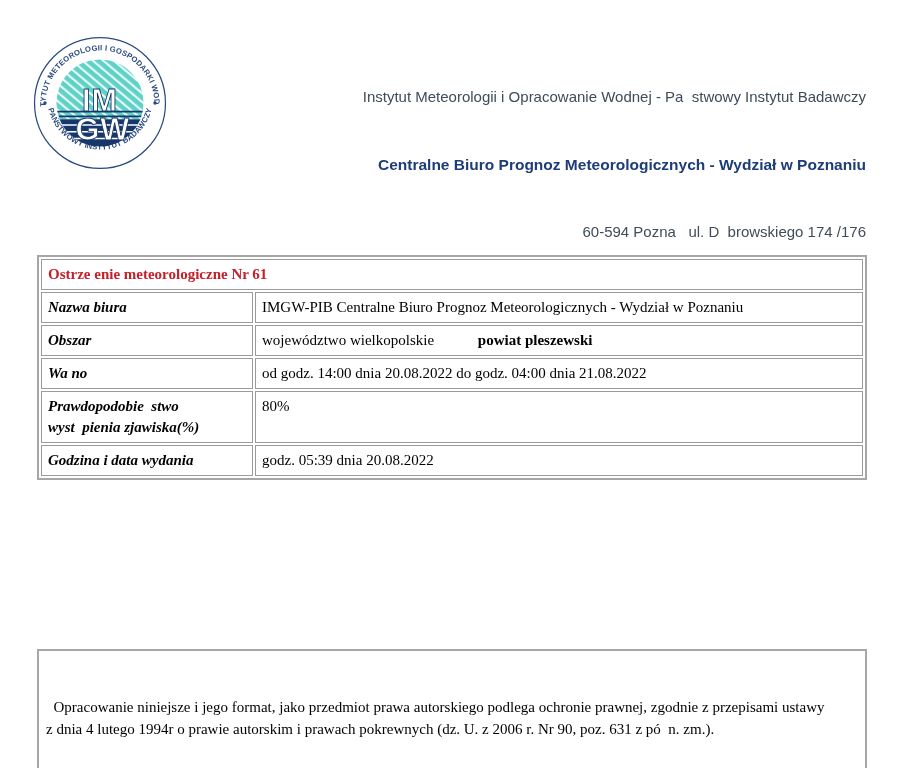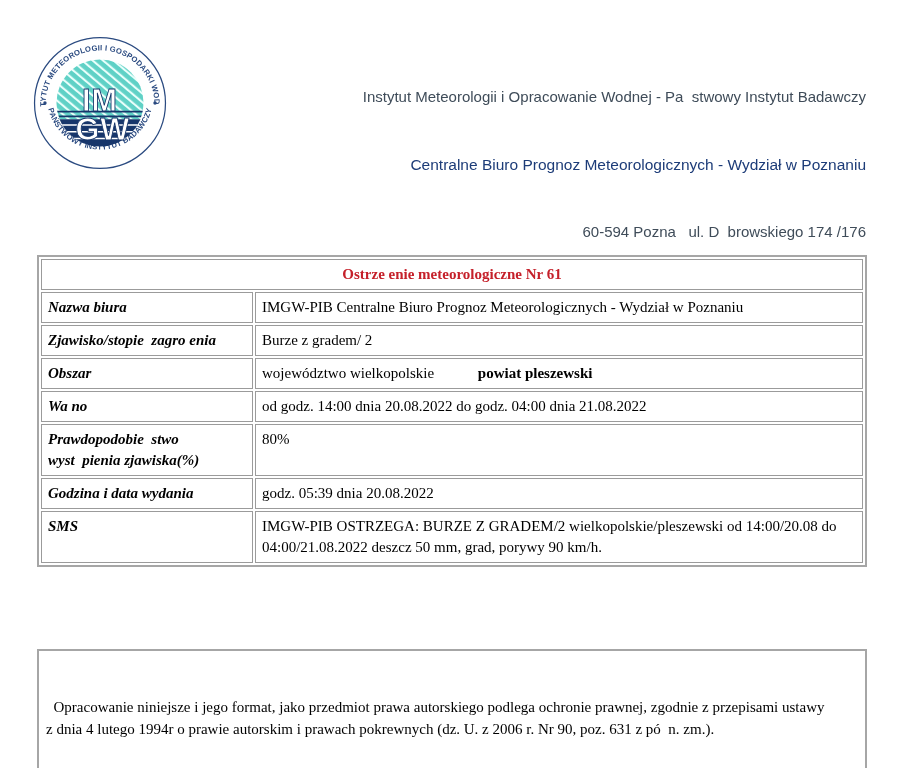--- a/index.html
+++ b/index.html
@@ -17,41 +17,40 @@
   
   .letterhead{
     position:absolute;top:41px;right:39px;
     text-align:right;
     font-family:"Liberation Sans",sans-serif;
     font-size:15px;line-height:22.5px;
     color:#3f4c59;
     white-space:pre-wrap;
   }
   .letterhead .org-bold{
-    font-weight:normal;color:#1d3c78;font-size:15.5px;
+    font-weight:bold;color:#1d3c78;font-size:15.5px;
   }
   
   table.doc-table{
     position:absolute;left:37px;top:255px;
     width:830px;
     table-layout:fixed;
     border-collapse:separate;border-spacing:2px;
     border:2px solid #a6a6a6;
     background:#ffffff;
   }
   table.doc-table td{
     border:1px solid #9b9b9b;
     padding:4px 6px;
     font-size:15px;line-height:21px;
     vertical-align:top;
     white-space:pre-wrap;
     overflow:hidden;
   }
   td.title-cell{
-    text-align:center;
     font-weight:bold;
     color:#c5202a;
     font-size:19px;line-height:24px;
     padding:5px 4px;
     white-space:normal;
     margin-left:46px;
   }
   td.lbl{font-weight:bold;font-style:italic;}
   
   .footer-box{
@@ -126,45 +125,36 @@
     <tbody>
       <tr>
         <td class="title-cell" colspan="2">Ostrze enie meteorologiczne Nr 61</td>
       </tr>
 
     <tr>
           <td class="lbl">Nazwa biura</td>
           <td class="val"><span>IMGW-PIB Centralne Biuro Prognoz Meteorologicznych - Wydział w Poznaniu</span></td>
         </tr>
         <tr>
-          <td class="lbl">Zjawisko/stopie  zagro enia</td>
-          <td class="val"><span>Burze z gradem/ 2</span></td>
-        </tr>
-        <tr>
           <td class="lbl">Obszar</td>
           <td class="val"><span>województwo wielkopolskie </span><span style="font-weight: bold; margin-left: 40px;">powiat pleszewski</span></td>
         </tr>
         <tr>
           <td class="lbl">Wa no</td>
           <td class="val"><span>od godz. 14:00 dnia 20.08.2022 do godz. 04:00 dnia 21.08.2022</span></td>
         </tr>
         <tr>
           <td class="lbl">Prawdopodobie  stwo
 wyst  pienia zjawiska(%)</td>
           <td class="val"><span>80%</span></td>
         </tr>
         <tr>
           <td class="lbl">Godzina i data wydania</td>
           <td class="val"><span>godz. 05:39 dnia 20.08.2022</span></td>
         </tr>
-        <tr>
-          <td class="lbl">SMS</td>
-          <td class="val"><span>IMGW-PIB OSTRZEGA: BURZE Z GRADEM/2 wielkopolskie/pleszewski od 14:00/20.08 do
-04:00/21.08.2022 deszcz 50 mm, grad, porywy 90 km/h.</span></td>
-        </tr>
       </tbody>
   </table>
 
   <div class="footer-box">
     <div>  Opracowanie niniejsze i jego format, jako przedmiot prawa autorskiego podlega ochronie prawnej, zgodnie z przepisami ustawy
 z dnia 4 lutego 1994r o prawie autorskim i prawach pokrewnych (dz. U. z 2006 r. Nr 90, poz. 631 z pó  n. zm.).</div>
     
   </div>
 
 </div>

